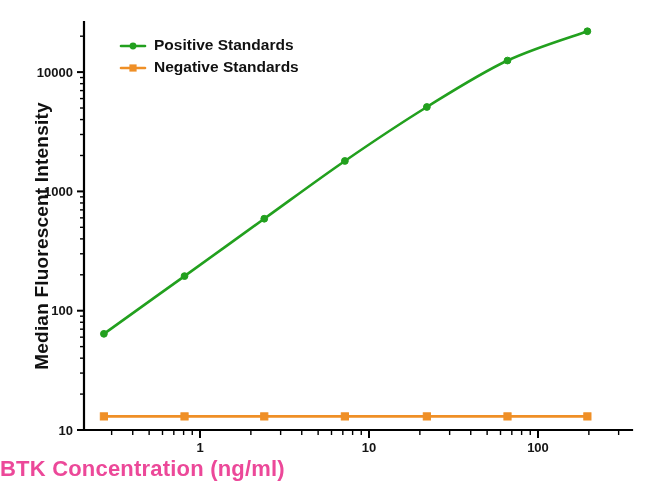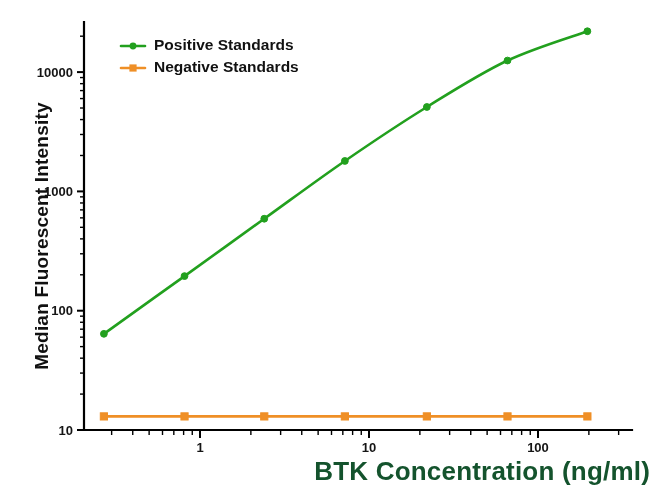--- a/index.html
+++ b/index.html
@@ -66,26 +66,26 @@
   }
   .legend-line {
     stroke-width: 2.6;
     stroke-linecap: round;
   }
   #x-axis-title {
     position: absolute;
     left: 0;
     top: 456px;
     width: 650px;
-    text-align: right;
-    font-family: "Liberation Sans", sans-serif;
-    font-size: 26px;
+    text-align: left;
+    font-family: "Liberation Sans", sans-serif;
+    font-size: 22px;
     font-weight: bold;
     letter-spacing: 0.2px;
-    color: #14532d;
+    color: #ec4899;
   }
   #y-axis-title {
     position: absolute;
     left: -108px;
     top: 225px;
     width: 300px;
     text-align: center;
     transform: rotate(-90deg);
     transform-origin: center center;
     font-family: "Liberation Sans", sans-serif;

